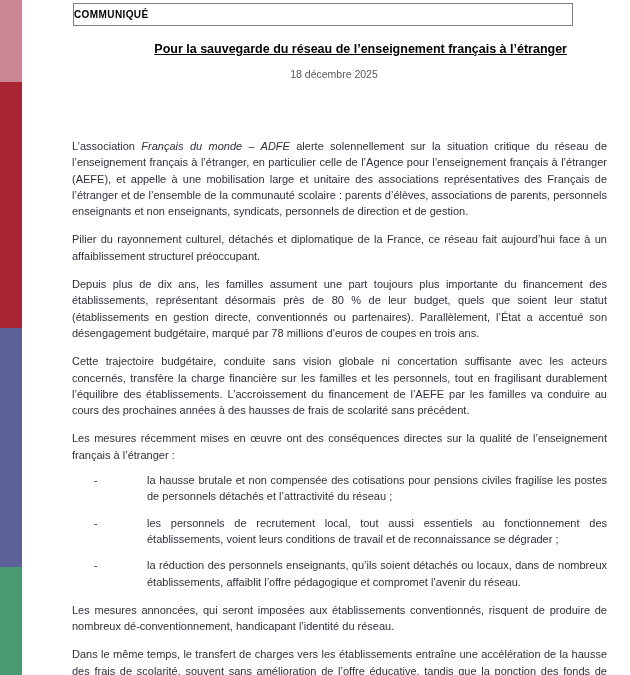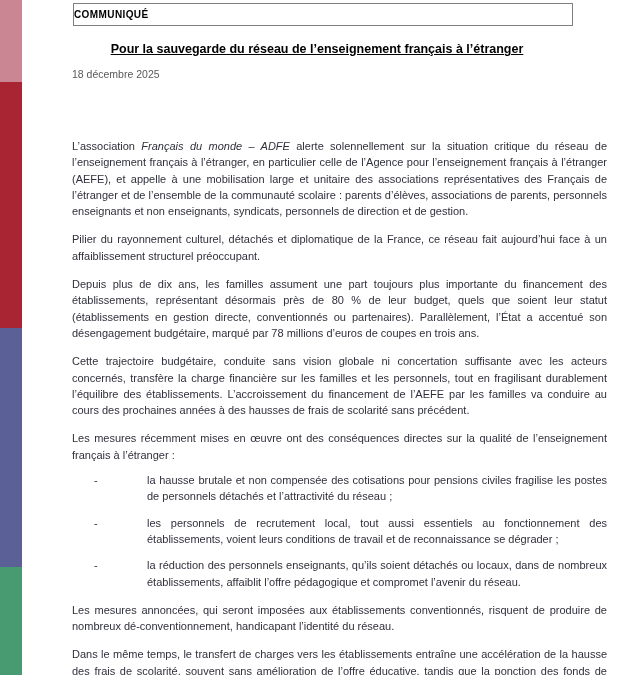--- a/index.html
+++ b/index.html
@@ -32,30 +32,30 @@
     font-weight: bold;
     font-size: 10px;
     line-height: 21px;
     letter-spacing: 0.4px;
     color: #000000;
     margin-left: 6px;
   }
   .subtitle {
     position: absolute; left: 67px; top: 42px;
     width: 500px;
-    text-align: center;
+    text-align: right;
     font-weight: bold;
     font-size: 12.5px;
     text-decoration: underline;
     color: #000000;
   }
   .date-line {
     position: absolute; left: 72px; top: 68px;
     width: 524px;
-    text-align: left;
+    text-align: center;
     font-size: 10.5px;
     color: #595959;
   }
 
   
   .body-text {
     position: absolute; left: 72px; top: 126px;
     width: 535px;
     font-size: 11px;
     line-height: 16.3px;

